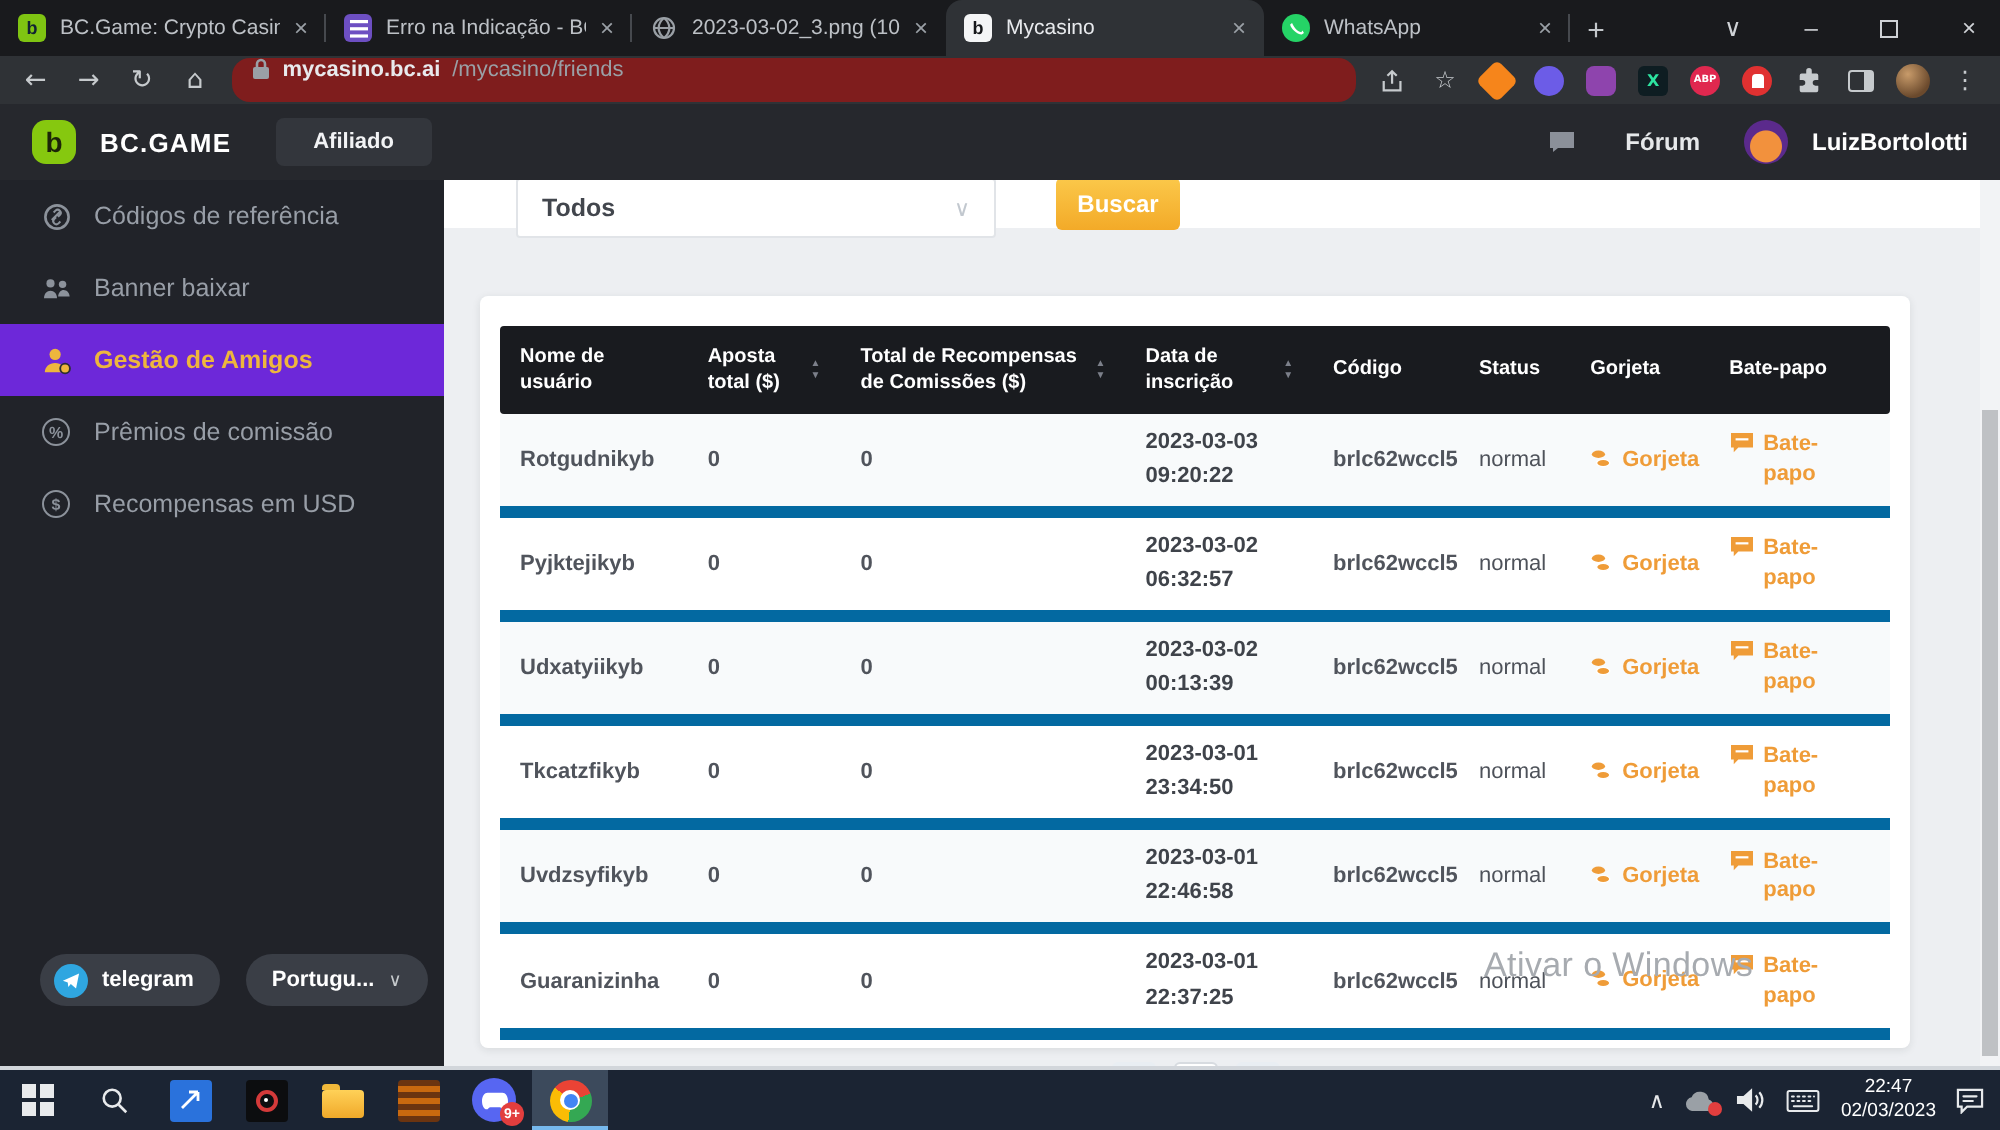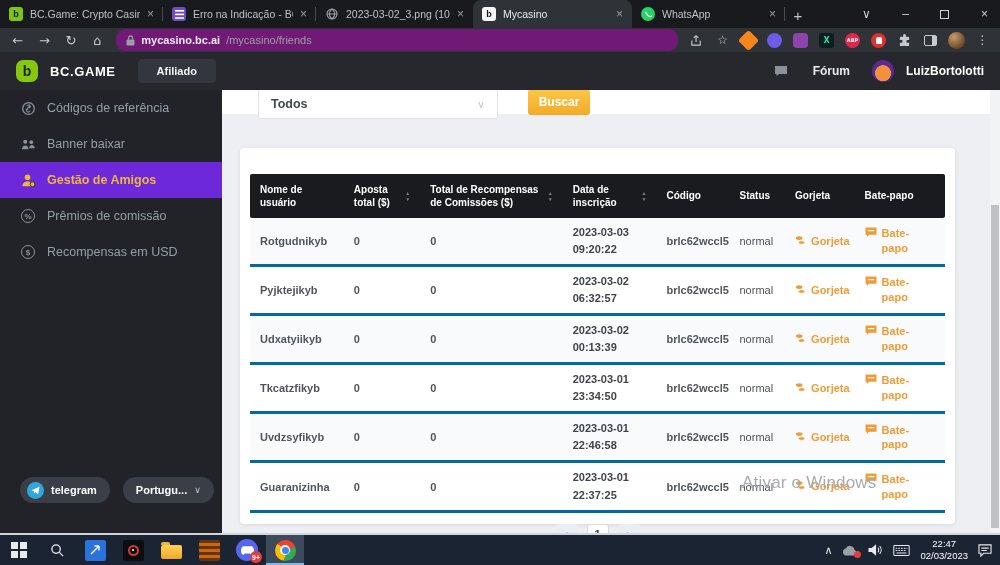--- a/index.html
+++ b/index.html
@@ -21,21 +21,21 @@
   .fav.whiteb{background:#f4f5f6;color:#17181b}
   .fav.wa{background:#25d366;border-radius:50%}
   .newtab{width:26px;height:26px;display:flex;align-items:center;justify-content:center;color:#c3c7cb;font-size:15px;cursor:pointer}
   .wincontrols{position:absolute;right:0;top:0;height:28px;width:150px;display:flex;align-items:center;justify-content:space-between;padding:0 12px}
   .wc{color:#cfd2d6;font-size:12px;cursor:pointer;display:flex;align-items:center;justify-content:center}
   .wc .box{width:9px;height:9px;border:1px solid #cfd2d6}
 
   
   .toolbar{position:absolute;top:28px;left:0;right:0;height:24px;background:#2f3236;display:flex;align-items:center;padding:0 6px;gap:3px}
   .navic{color:#c6cacd;font-size:13px;width:24px;text-align:center;cursor:pointer;font-family:"DejaVu Sans",sans-serif}
-  .urlbar{width:572px;height:22px;background:#701a75;border-radius:9px;display:flex;align-items:center;padding:0 10px;gap:6px;margin:0 4px;cursor:text}
+  .urlbar{width:572px;height:22px;background:#7f1d1d;border-radius:9px;display:flex;align-items:flex-start;padding:0 10px;gap:6px;margin:0 4px;cursor:text}
   .url-host{color:#e8eaed;font-size:11px;font-weight:bold}
   .url-path{color:#9aa0a6;font-size:11px}
   .tbicon{width:23px;height:20px;display:flex;align-items:center;justify-content:center;color:#c6cacd;font-size:12px;cursor:pointer;flex:0 0 auto;font-family:"DejaVu Sans",sans-serif}
   .ext{width:15px;height:15px;border-radius:50%;display:flex;align-items:center;justify-content:center;font-size:6px;font-weight:bold;color:#fff}
   .ext.mm{background:#f6851b;border-radius:3px;transform:rotate(45deg)}
   .ext.mm span{transform:rotate(-45deg)}
   .ext.pc1{background:#6c5ce7}
   .ext.pc2{background:#8e44ad;border-radius:4px}
   .ext.gx{background:#0e1d22;border-radius:3px;color:#2de3a0;font-size:8px}
   .ext.abp{background:#e0284f;font-size:5px}
@@ -65,27 +65,27 @@
   .pill{height:26px;background:#3a3e46;border-radius:13px;display:flex;align-items:center;padding:0 13px;gap:7px;color:#fff;font-size:11px;font-weight:bold;cursor:pointer}
   .tgc{width:17px;height:17px;border-radius:50%;background:#2fa6e0;display:flex;align-items:center;justify-content:center;margin-left:-6px}
 
   
   .main{position:absolute;left:222px;top:90px;right:10px;bottom:32px;background:#edeff2;overflow:hidden}
   .filterbar{height:24px;background:#fff;position:relative}
   .selectbox{position:absolute;left:36px;top:-1px;width:240px;height:30px;background:#fff;border:1px solid #e1e4e8;border-radius:2px;display:flex;align-items:center;padding:0 12px;color:#42464d;font-size:12.5px;font-weight:bold;cursor:pointer}
   .selchev{margin-left:auto;color:#c2c8cf;font-weight:normal;font-size:11px}
   .searchbtn{position:absolute;left:306px;top:-1px;width:62px;height:26px;background:linear-gradient(#fbc84a,#f3aa28);border-radius:3px;color:#fff;font-weight:bold;font-size:12px;display:flex;align-items:center;justify-content:center;border:none;cursor:pointer}
 
-  .card{position:absolute;left:18px;top:58px;width:715px;height:376px;background:#fff;border-radius:4px;box-shadow:0 1px 4px rgba(31,35,41,.10);padding:26px 10px 0}
+  .card{position:absolute;left:18px;top:58px;width:715px;height:376px;background:#fff;border-radius:4px;box-shadow:0 1px 4px rgba(31,35,41,.10);padding:15px 10px 0}
   .tbl{width:695px;margin:0 auto}
   .thead,.trow{display:grid;grid-template-columns:13.5% 11% 20.5% 13.5% 10.5% 8% 10% 13%}
   .thead{background:#191b1f;color:#fff;border-radius:2px;min-height:44px;align-items:center}
   .th{font-size:10px;font-weight:bold;line-height:1.35;padding:6px 10px;display:flex;align-items:center;gap:5px}
   .sorter{display:flex;flex-direction:column;line-height:1;font-size:5px;color:#84889230;color:#7c808a;gap:1px;cursor:pointer;flex:0 0 auto}
-  .trow{min-height:45px;align-items:center;border-bottom:3px solid #0369a1}
+  .trow{min-height:45px;align-items:center;border-bottom:6px solid #0369a1}
   .trow.alt{background:#f8fafb}
   .td{font-size:11px;color:#50545c;padding:6px 10px;font-weight:bold;overflow:hidden}
   .td.status{font-weight:normal;color:#4e525a}
   .td-date div{line-height:1.55;color:#3f434a}
   .olink{color:#ef9c38;font-weight:bold;font-size:11px;display:flex;gap:5px;align-items:flex-start;text-decoration:none;cursor:pointer;line-height:1.35}
   .olink svg{flex:0 0 auto;margin-top:1px}
   .pagination{display:flex;justify-content:center;gap:9px;margin-top:11px}
   .pg{width:22px;height:20px;border-radius:3px;display:flex;align-items:center;justify-content:center;font-size:13px;cursor:pointer}
   .pg.arrow{background:#e9eef3;color:#a6bdd3}
   .pg.current{background:#fff;border:1px solid #d7dbe0;color:#3f434a;font-size:11px;font-weight:bold}

